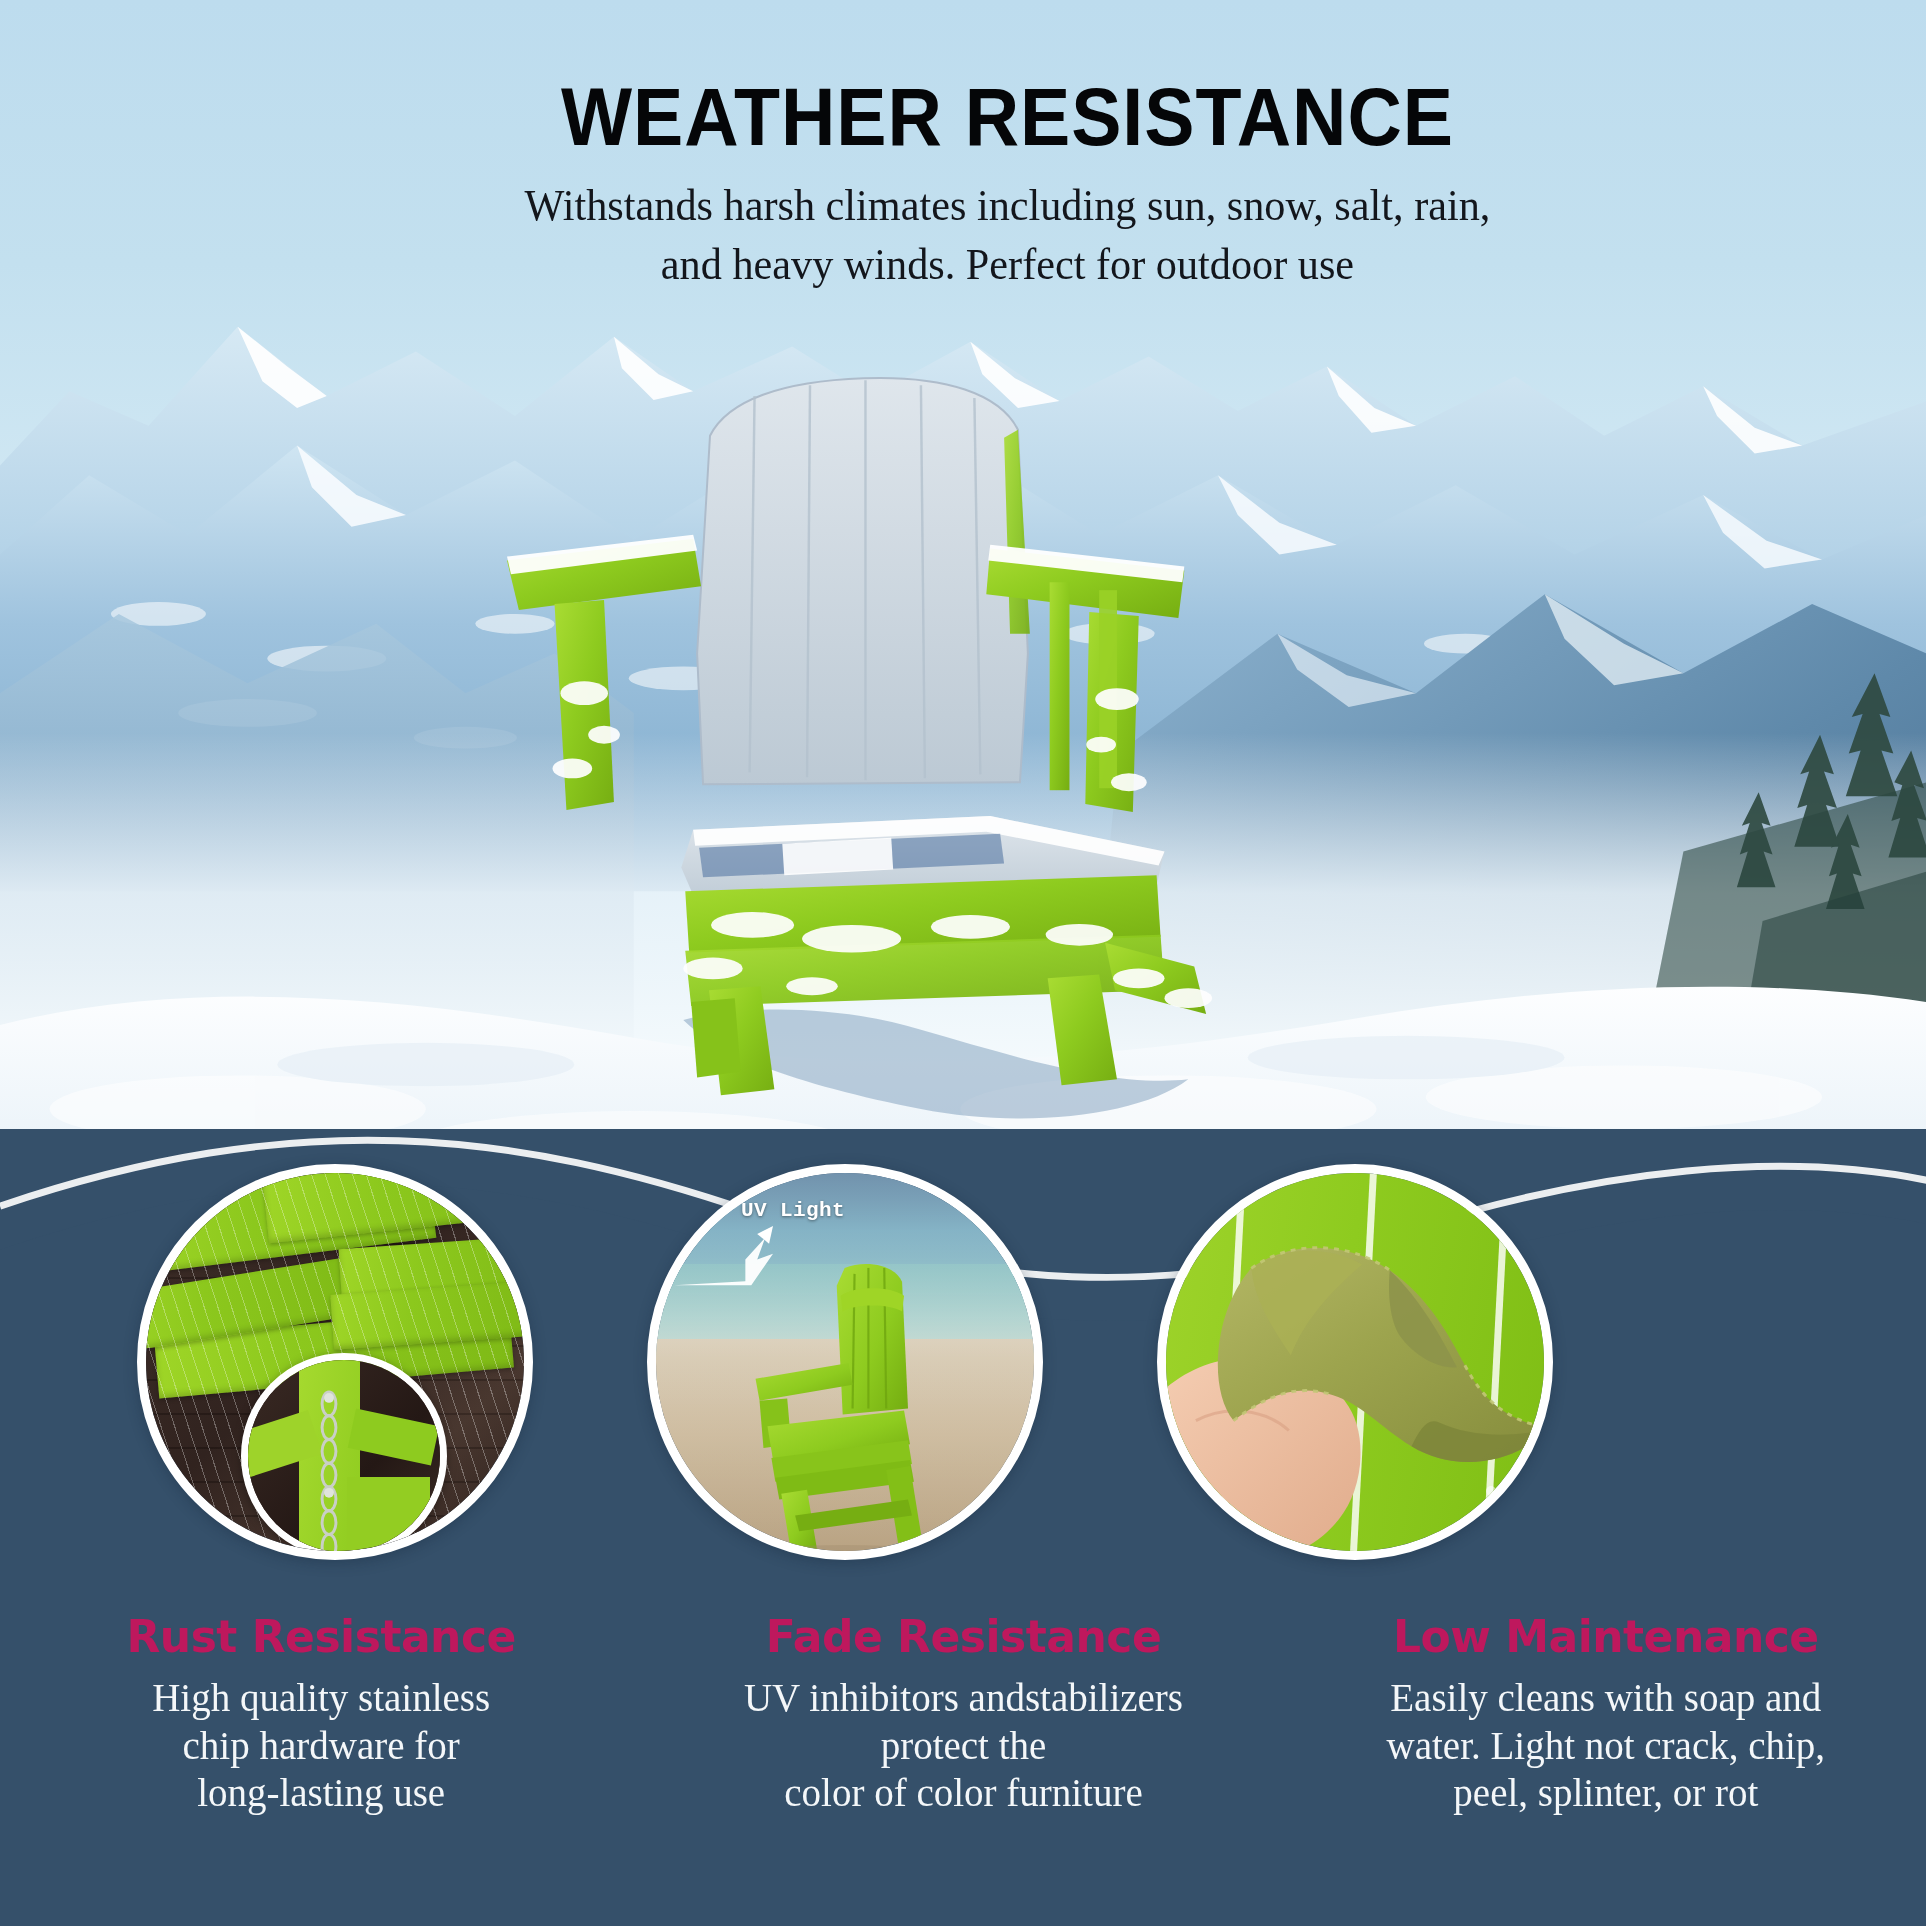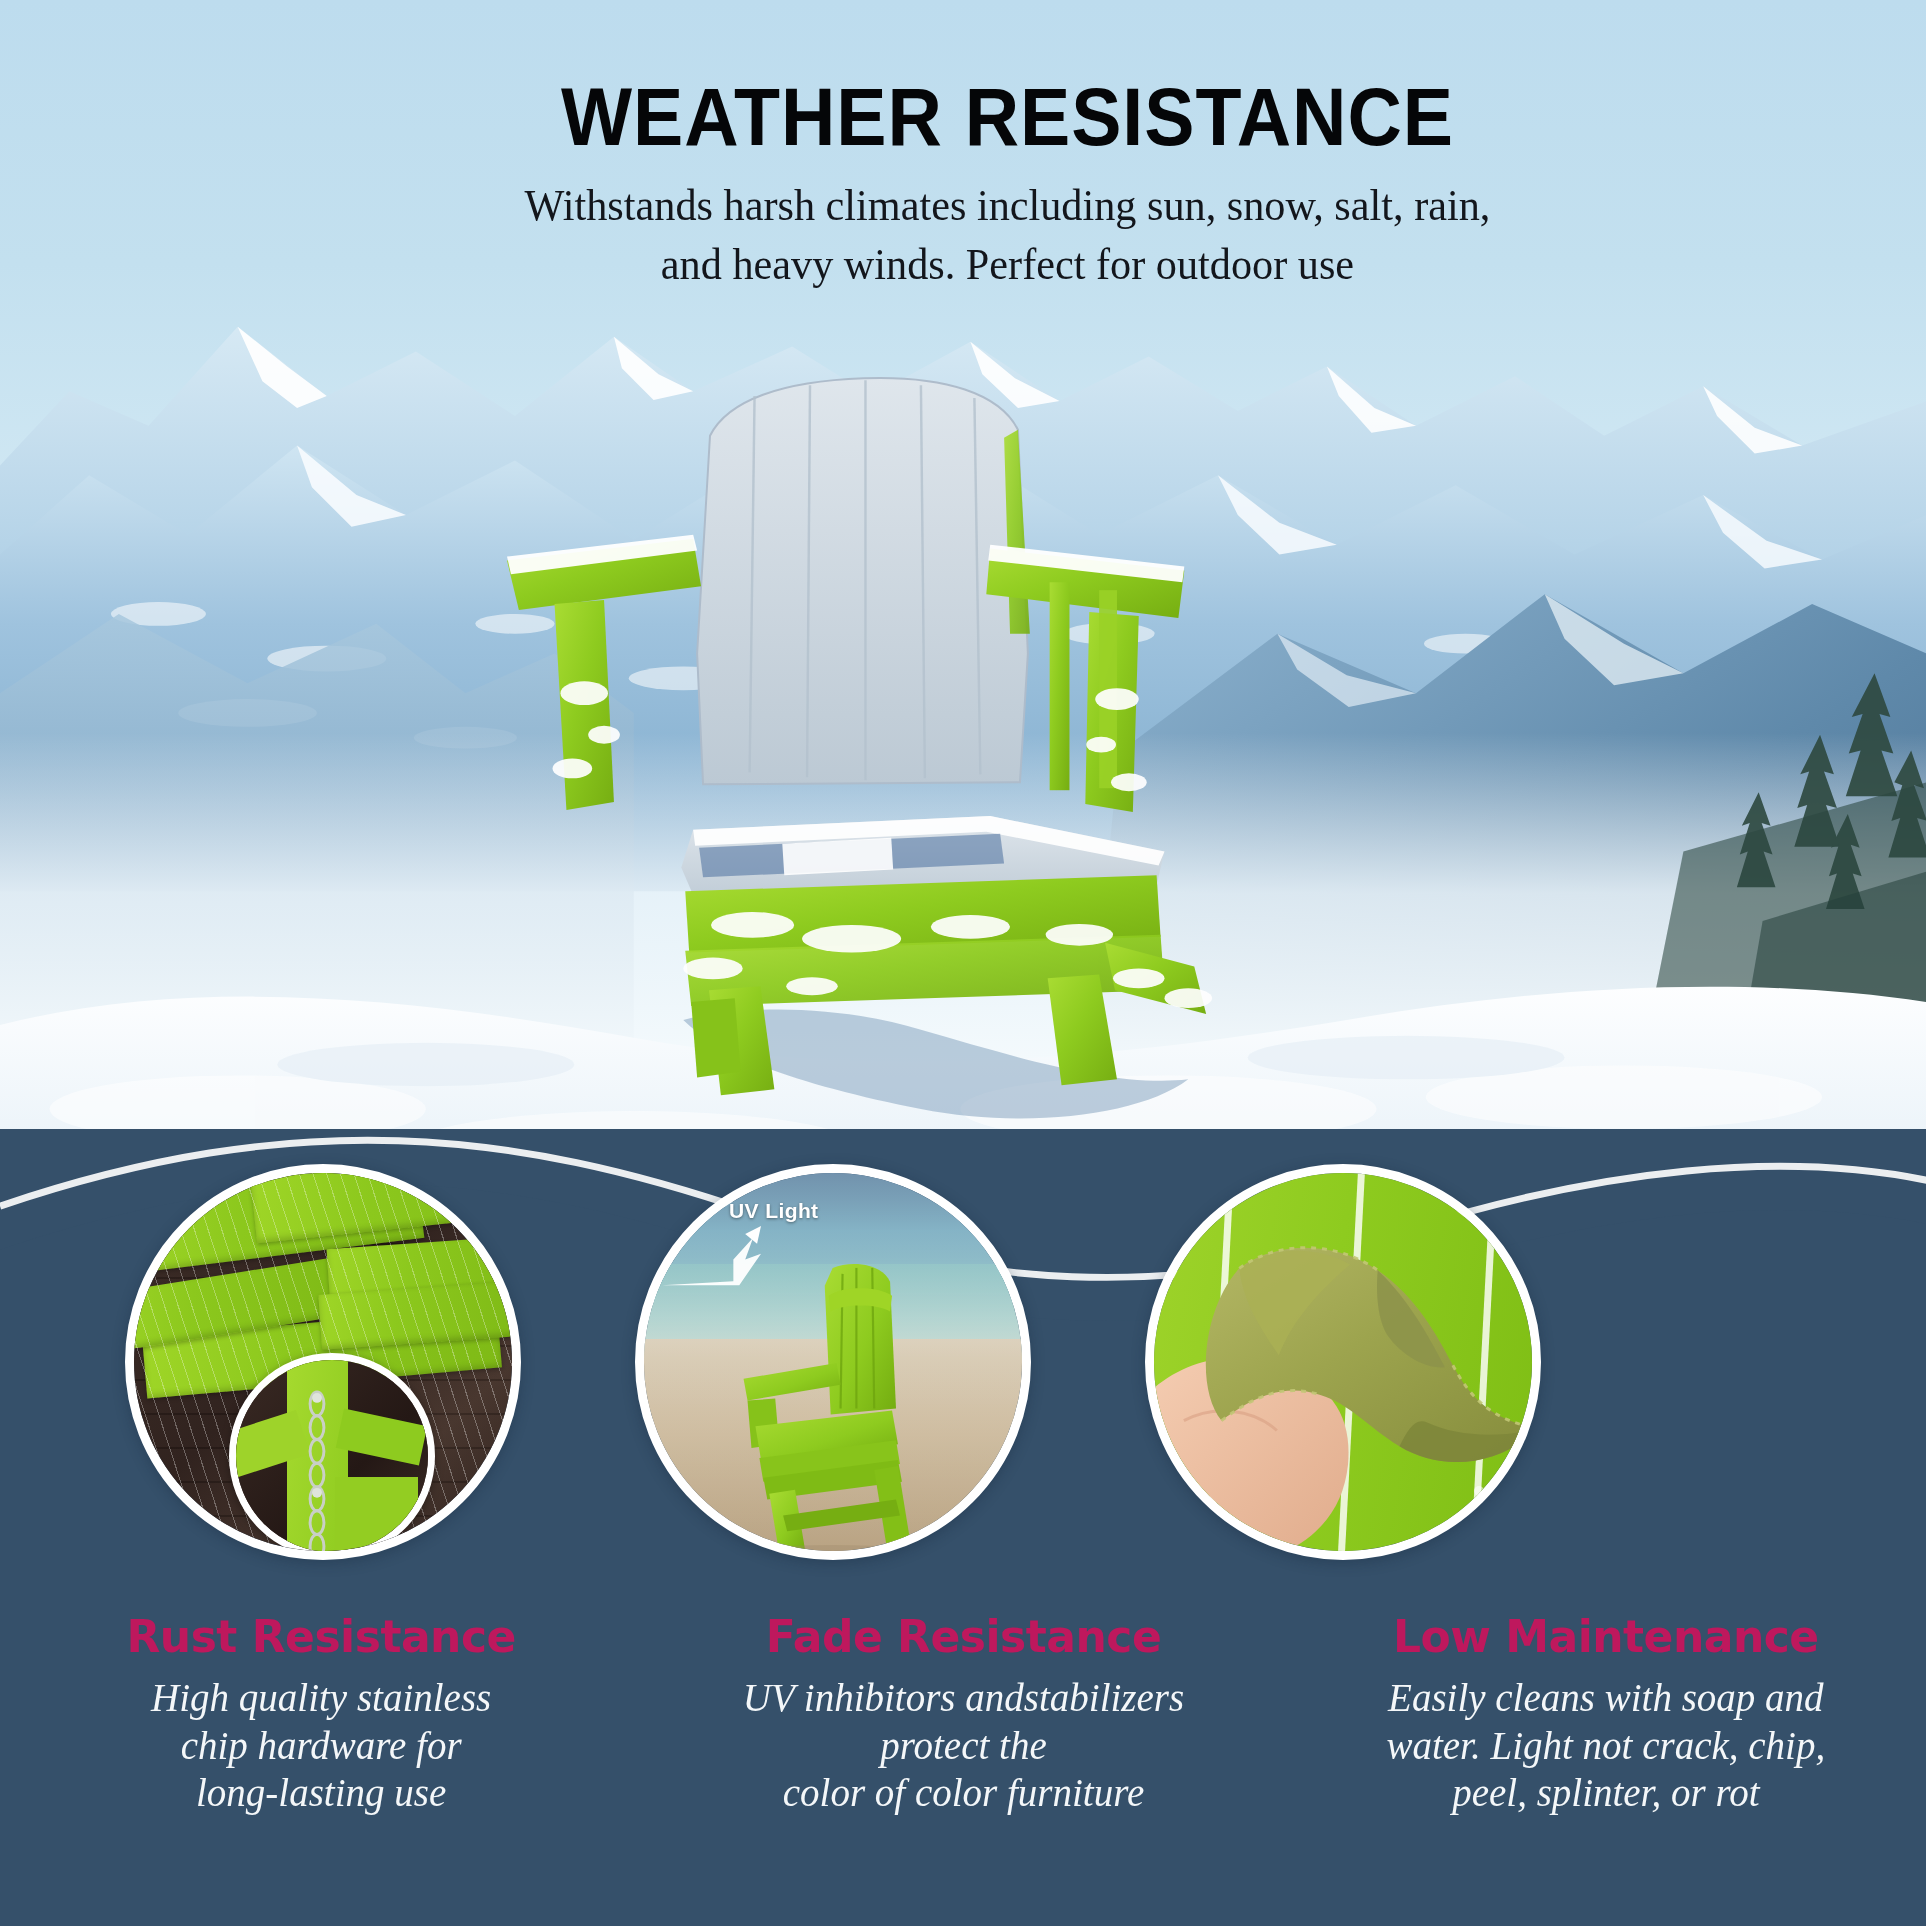--- a/index.html
+++ b/index.html
@@ -76,25 +76,26 @@
     top: 1129px;
     width: 1927px;
     height: 798px;
     background: #35506a;
     z-index: 10;
   }
 
   
   .circles {
     position: absolute;
-    left: 4px;
+    left: 16px;
     top: 1158px;
     width: 1736px;
     height: 436px;
     z-index: 30;
+    font-family: Liberation Mono, monospace;
   }
   .circle {
     position: absolute;
     width: 396px;
     height: 396px;
     border-radius: 50%;
     border: 9px solid #ffffff;
     box-sizing: border-box;
     overflow: hidden;
     box-shadow: 0 3px 14px rgba(16,34,52,0.30);
@@ -209,21 +210,20 @@
     color: #be185d;
     letter-spacing: -0.5px;
     line-height: 1.05;
   }
   .feature p {
     margin: 0;
     font-family: "Liberation Serif", serif;
     font-size: 39px;
     color: #f4f7f9;
     line-height: 1.22;
-    font-style: italic;
   }
   .feature p span { display: block; }
 </style>
 </head>
 <body>
 
 <div class="canvas">
 
   <div class="sky"></div>
 

